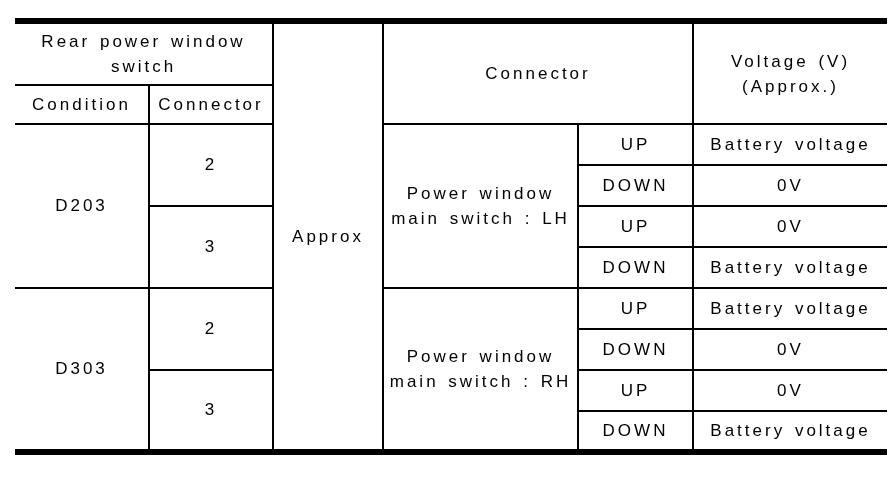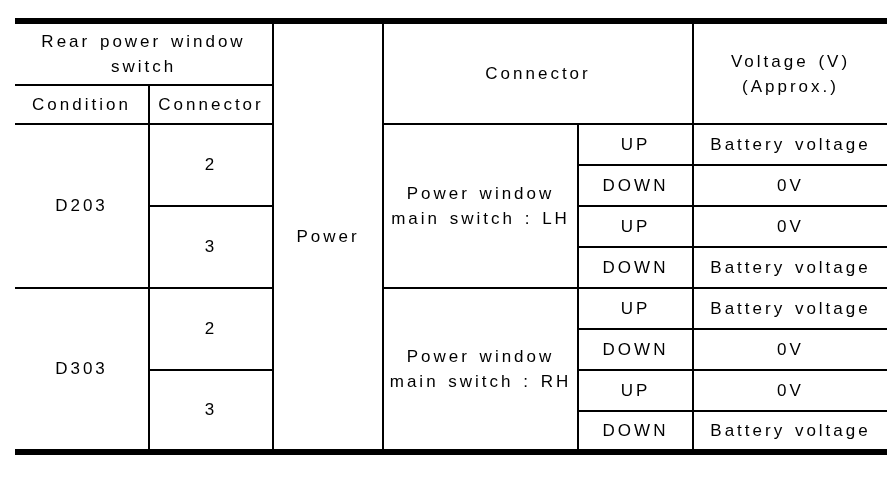--- a/index.html
+++ b/index.html
@@ -68,21 +68,21 @@
       <col style="width:124px">
       <col style="width:110px">
       <col style="width:195px">
       <col style="width:115px">
       <col style="width:194px">
     </colgroup>
     <tbody>
       <tr class="hr1">
         <th class="c1 ml" colspan="2">Rear power window
 switch</th>
-        <td class="c3" rowspan="10">Power</td>
+        <td class="c3" rowspan="10">Approx</td>
         <th class="c4" colspan="2" rowspan="2">Connector</th>
         <th class="c6 ml" rowspan="2">Voltage (V)
 (Approx.)</th>
       </tr>
       <tr class="hr2">
         <th class="c1">Condition</th>
         <th class="c2">Connector</th>
       </tr>
 
       <tr class="dr">

